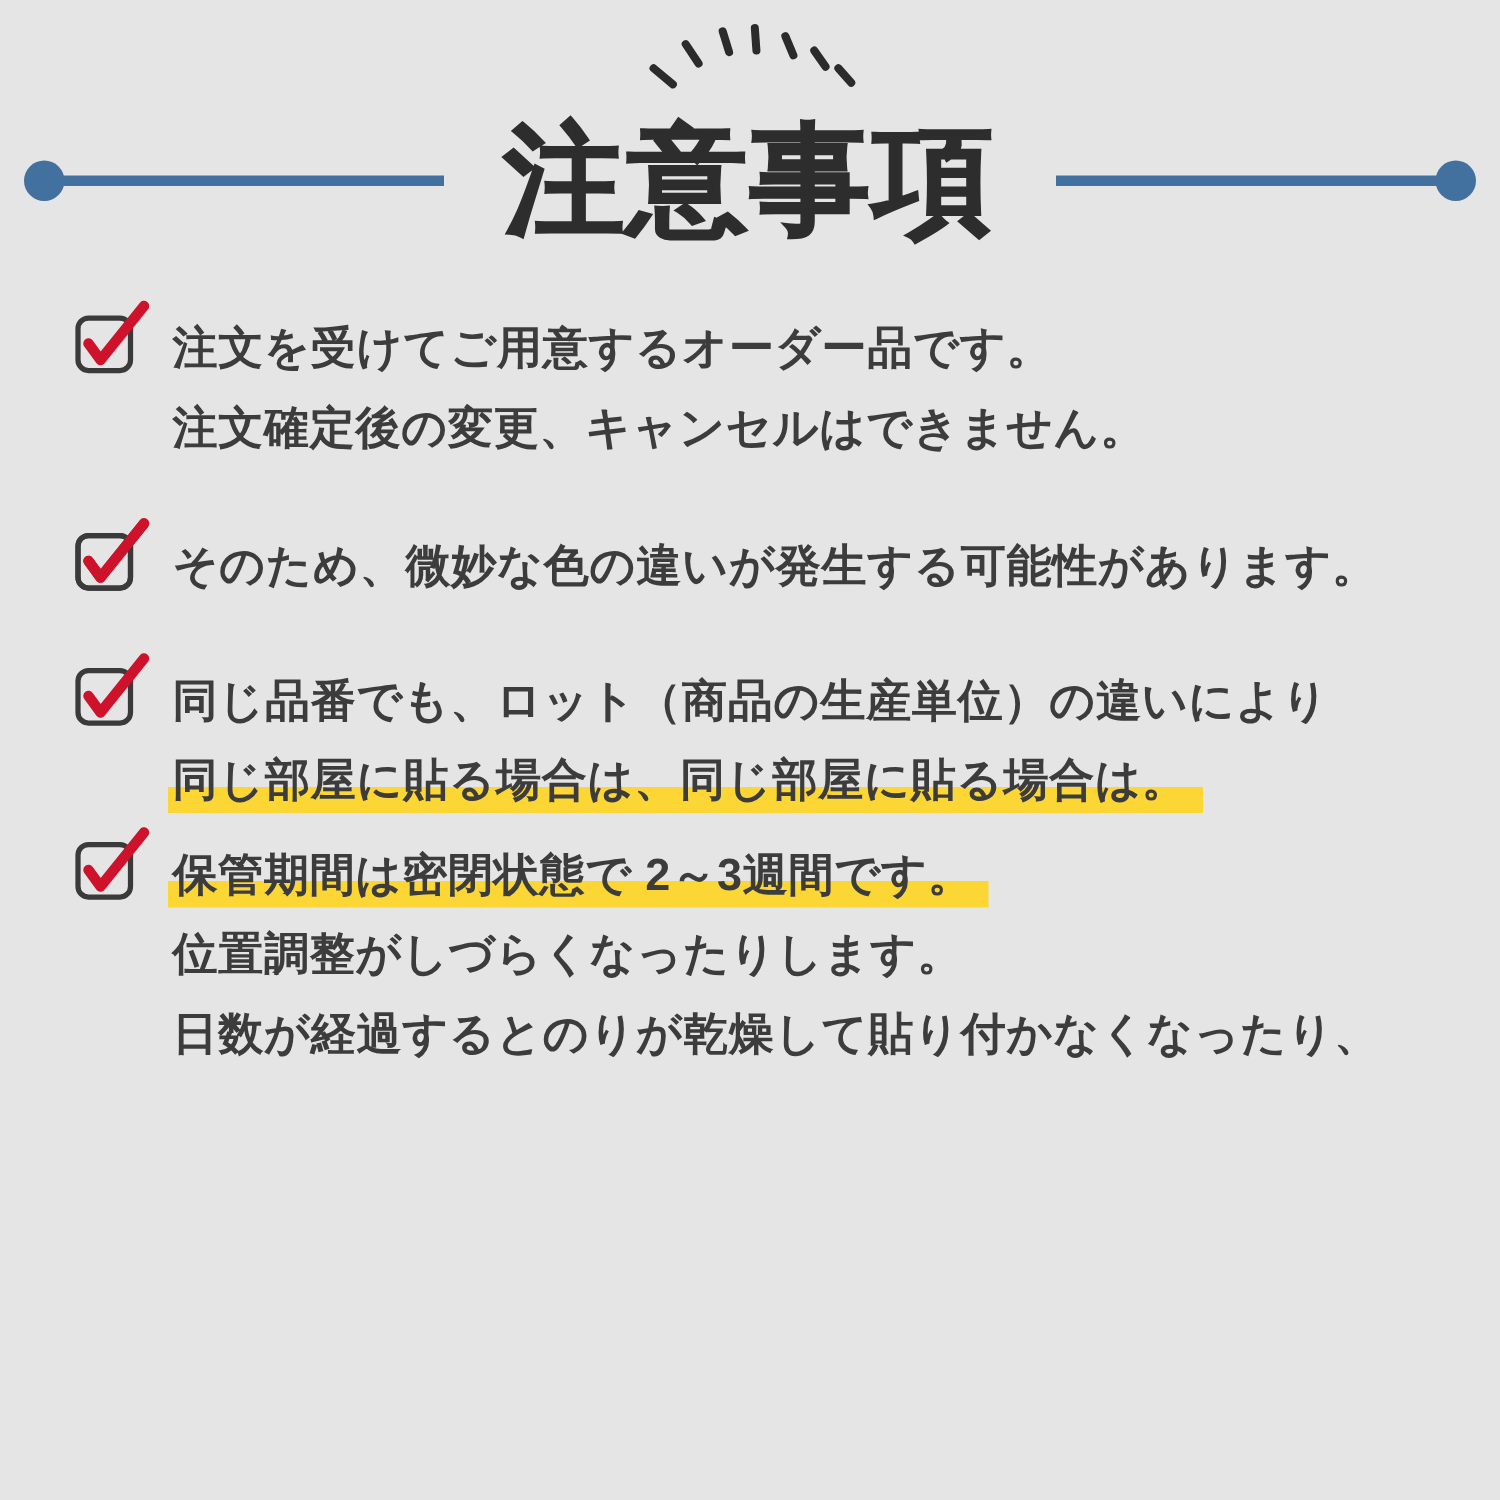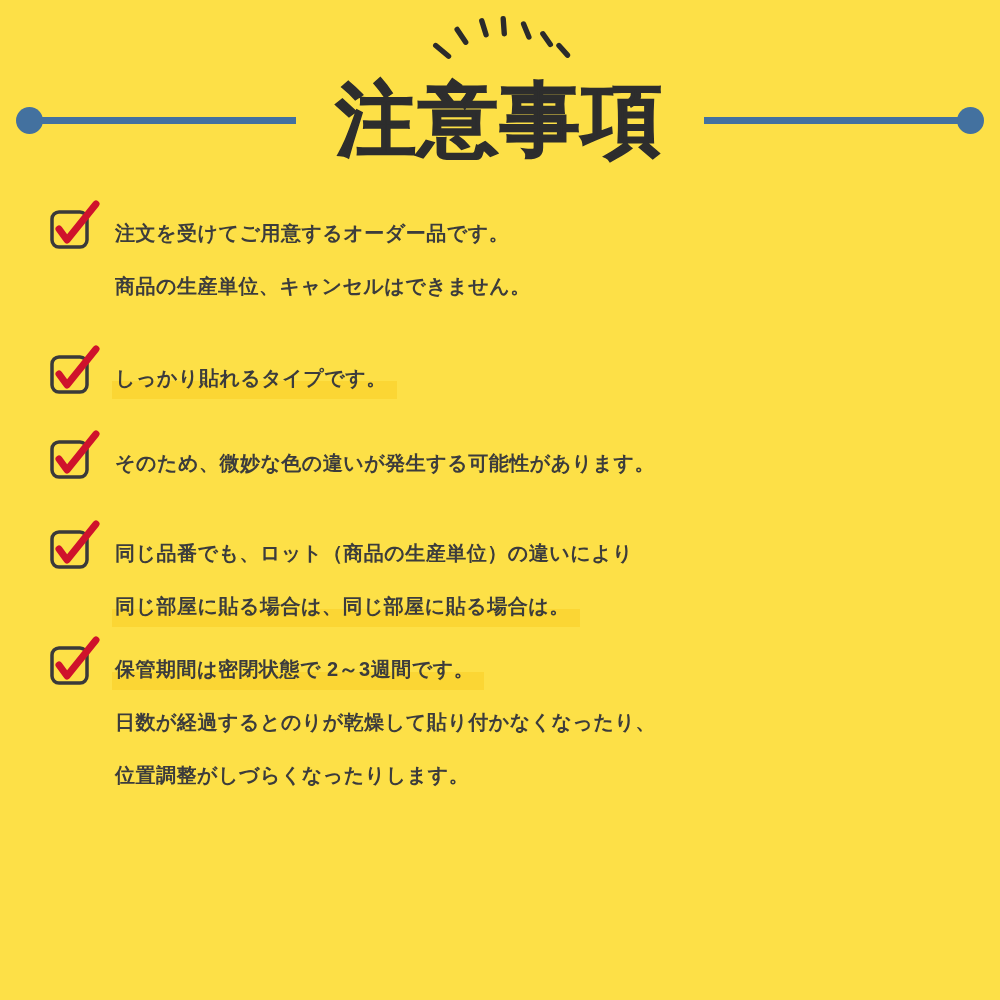--- a/index.html
+++ b/index.html
@@ -5,21 +5,21 @@
   html, body {
     margin: 0;
     padding: 0;
     background: #ffffff;
     font-family: "Liberation Sans", "DejaVu Sans", sans-serif;
   }
   .page {
     position: relative;
     width: 1000px;
     height: 1000px;
-    background: #fde047;
+    background: #e5e5e5;
     overflow: hidden;
   }
   
   .rays-wrap {
     padding-top: 12px;
     display: flex;
     justify-content: center;
   }
   .title-row {
     margin-top: 12px;
@@ -73,21 +73,21 @@
     height: 54px;
   }
   .line {
     height: 53px;
     display: flex;
     align-items: center;
     white-space: nowrap;
   }
   .line span {
     display: inline-block;
-    font-size: 20px;
+    font-size: 30px;
     line-height: 42px;
     font-weight: 700;
     color: #3c3c3c;
     letter-spacing: 0.5px;
   }
   .line span.hl {
     background: linear-gradient(to top,
       #fbd634 0%, #fbd634 42%, rgba(251,214,52,0) 42%);
     padding: 0 10px 0 3px;
     margin-left: -3px;
@@ -124,32 +124,29 @@
 
     <div class="item item-1">
       <svg class="checkbox" viewBox="0 0 52 54">
         <rect x="2" y="16" width="35" height="35" rx="7" fill="none" stroke="#3a3a3a" stroke-width="3.5"></rect>
         <path d="M9 33 L17 44 L46 8" fill="none" stroke="#cf122b" stroke-width="7" stroke-linecap="round" stroke-linejoin="round"></path>
       </svg>
       <div class="line">
           <span>注文を受けてご用意するオーダー品です。</span>
         </div>
       <div class="line">
-          <span>商品の生産単位、キャンセルはできません。</span>
+          <span>注文確定後の変更、キャンセルはできません。</span>
         </div>
     </div>
 
     <div class="item item-2">
       <svg class="checkbox" viewBox="0 0 52 54">
         <rect x="2" y="16" width="35" height="35" rx="7" fill="none" stroke="#3a3a3a" stroke-width="3.5"></rect>
         <path d="M9 33 L17 44 L46 8" fill="none" stroke="#cf122b" stroke-width="7" stroke-linecap="round" stroke-linejoin="round"></path>
       </svg>
-      <div class="line">
-          <span class="hl">しっかり貼れるタイプです。</span>
-        </div>
     </div>
 
     <div class="item item-3">
       <svg class="checkbox" viewBox="0 0 52 54">
         <rect x="2" y="16" width="35" height="35" rx="7" fill="none" stroke="#3a3a3a" stroke-width="3.5"></rect>
         <path d="M9 33 L17 44 L46 8" fill="none" stroke="#cf122b" stroke-width="7" stroke-linecap="round" stroke-linejoin="round"></path>
       </svg>
       <div class="line">
           <span>そのため、微妙な色の違いが発生する可能性があります。</span>
         </div>
@@ -170,21 +167,21 @@
 
     <div class="item item-5">
       <svg class="checkbox" viewBox="0 0 52 54">
         <rect x="2" y="16" width="35" height="35" rx="7" fill="none" stroke="#3a3a3a" stroke-width="3.5"></rect>
         <path d="M9 33 L17 44 L46 8" fill="none" stroke="#cf122b" stroke-width="7" stroke-linecap="round" stroke-linejoin="round"></path>
       </svg>
       <div class="line">
           <span class="hl">保管期間は密閉状態で 2～3週間です。</span>
         </div>
       <div class="line">
-          <span>日数が経過するとのりが乾燥して貼り付かなくなったり、</span>
+          <span>位置調整がしづらくなったりします。</span>
         </div>
       <div class="line">
-          <span>位置調整がしづらくなったりします。</span>
+          <span>日数が経過するとのりが乾燥して貼り付かなくなったり、</span>
         </div>
     </div>
 
   </div>
 </div>
 
 </body></html>

